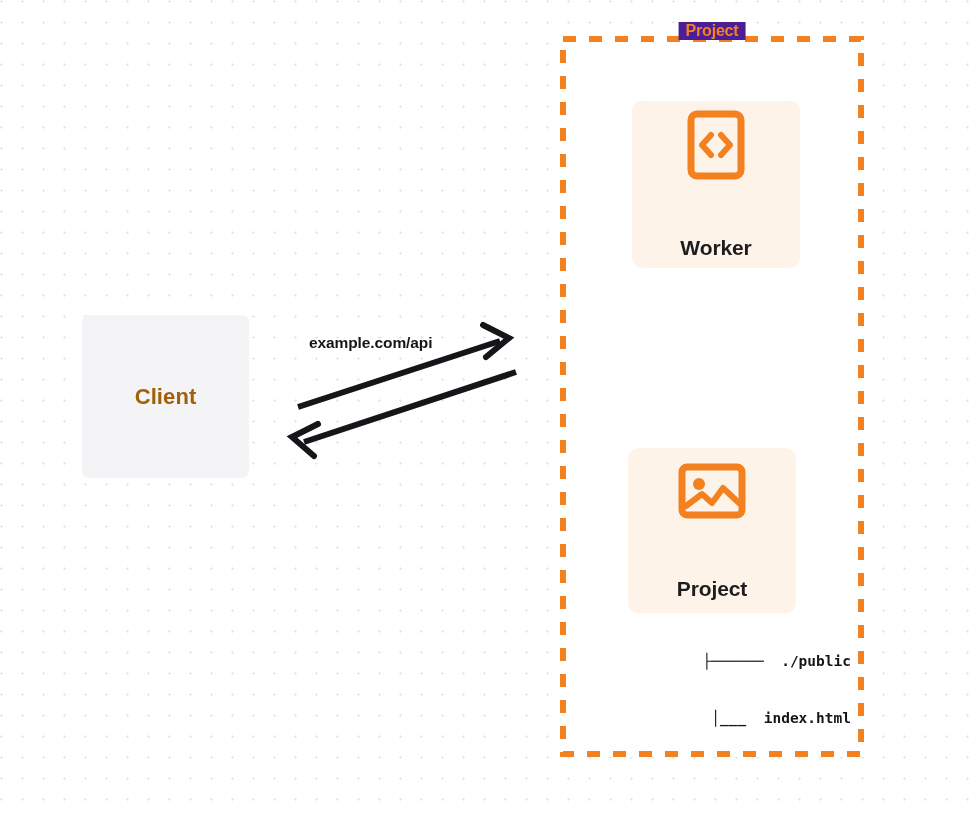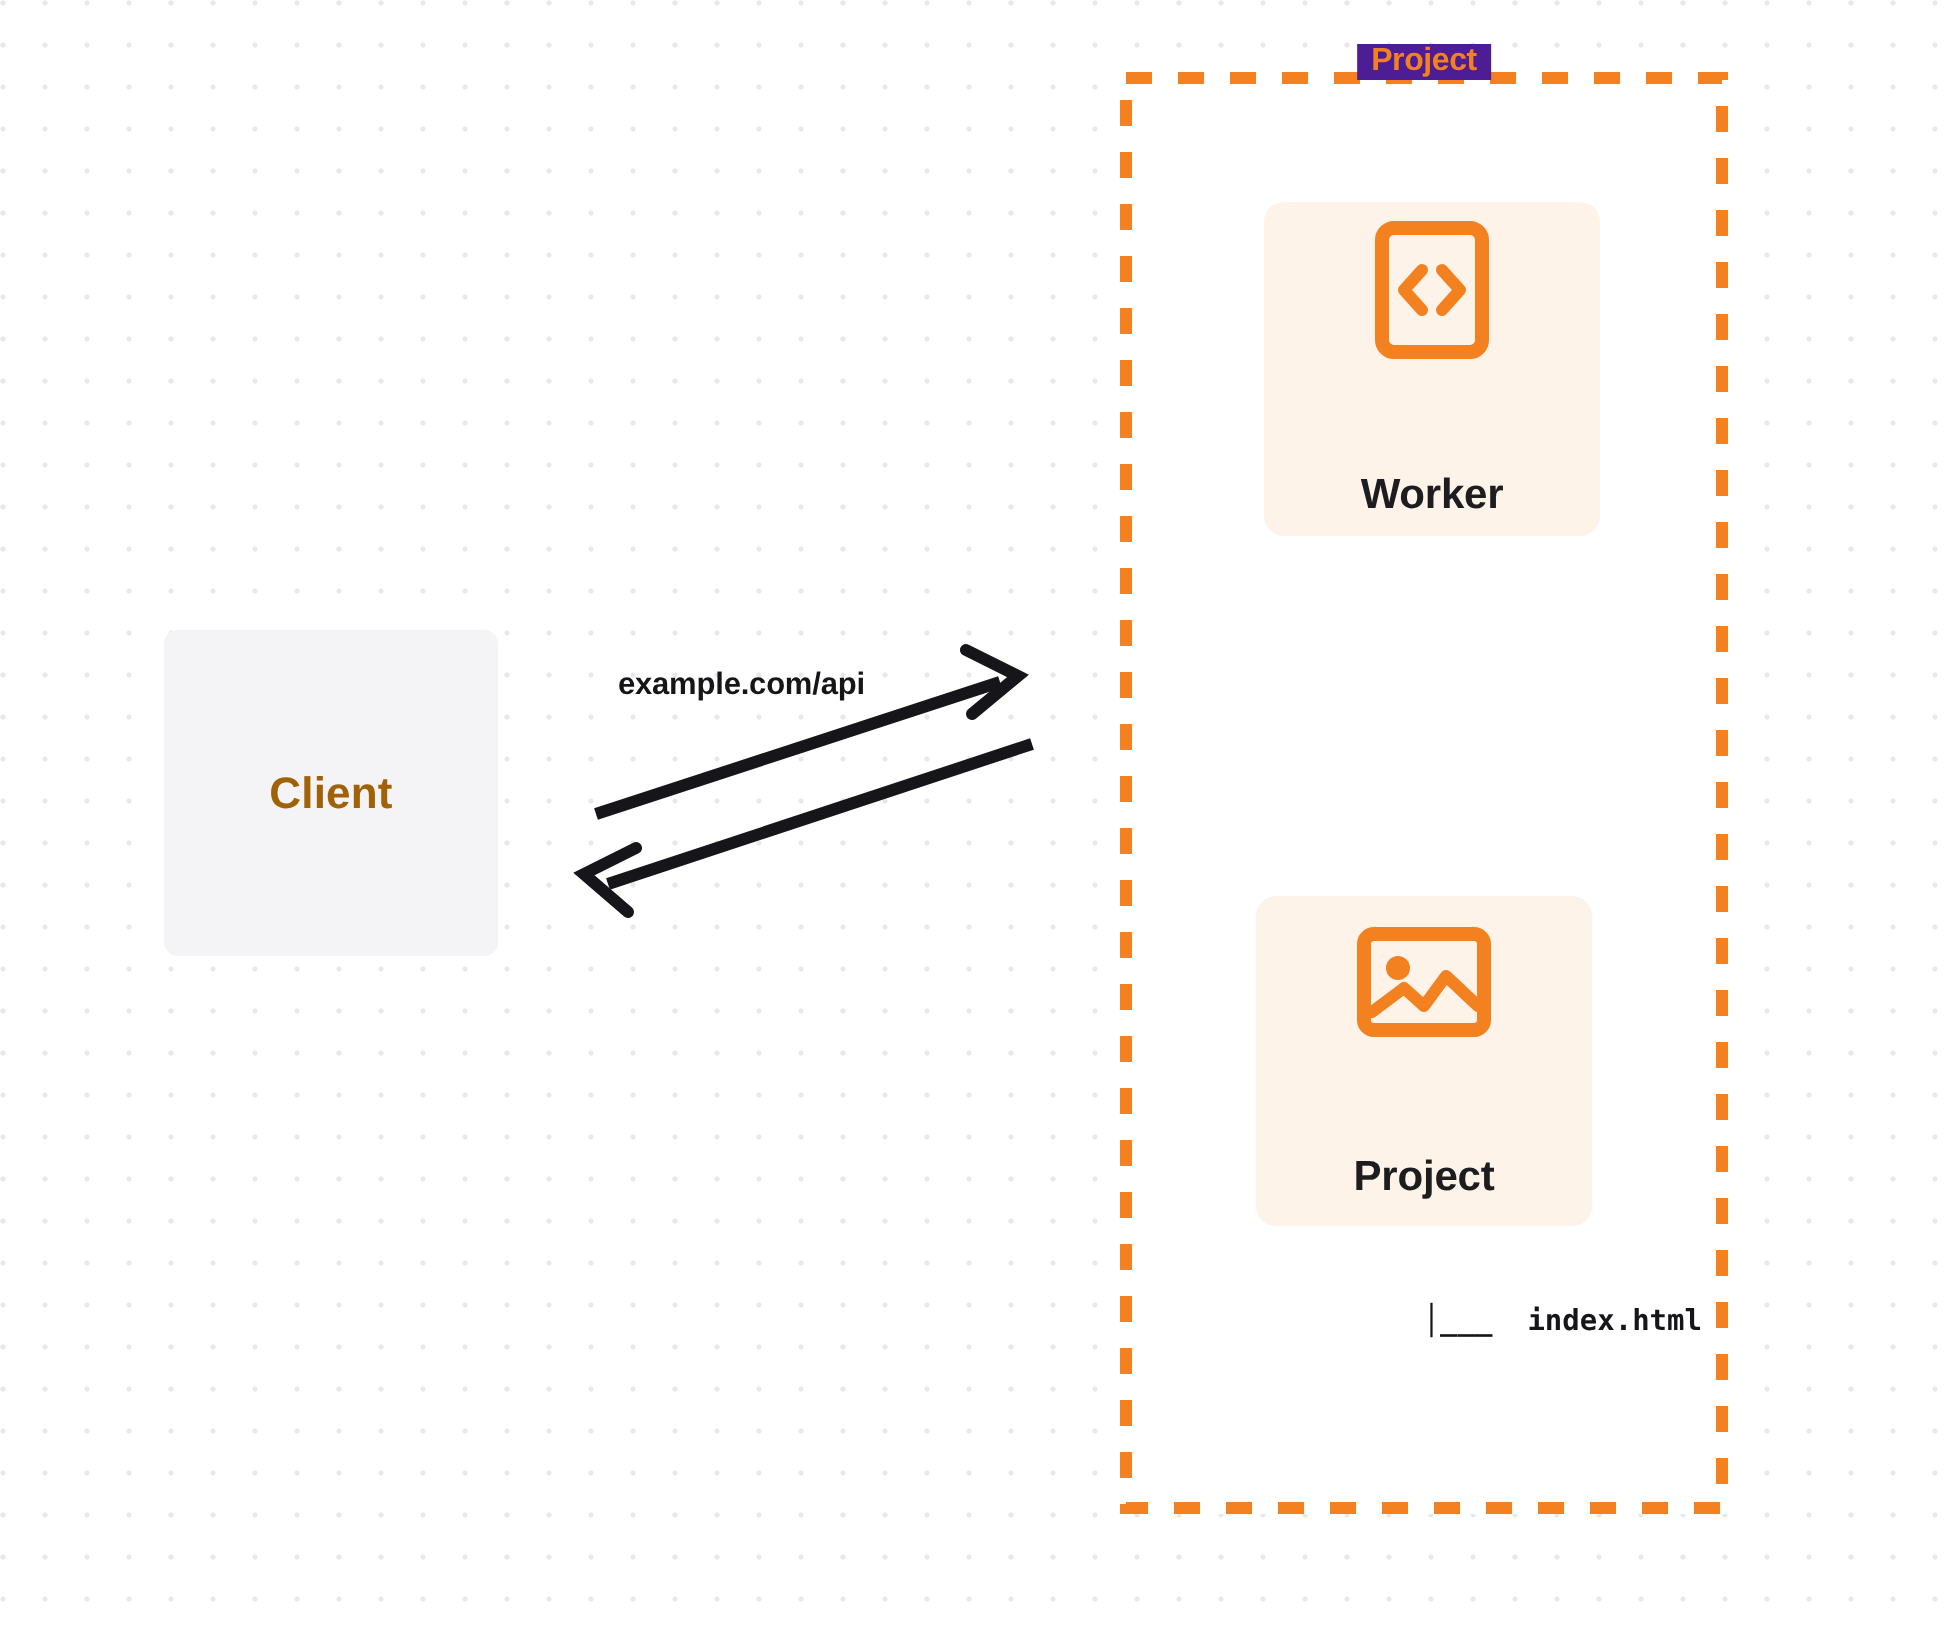--- a/index.html
+++ b/index.html
@@ -190,18 +190,19 @@
     <div id="assets-card" class="service-card">
       <svg class="service-icon" width="68" height="60" viewBox="0 0 68 60">
         <rect x="4" y="6" width="60" height="48" rx="5" ry="5" fill="none" stroke="#f48120" stroke-width="7"></rect>
         <circle cx="21" cy="23" r="6" fill="#f48120"></circle>
         <path d="M 8 45 L 24 33 L 34 42 L 45 27 L 61 42" fill="none" stroke="#f48120" stroke-width="6" stroke-linecap="round" stroke-linejoin="round"></path>
       </svg>
       <span class="service-label">Project</span>
     </div>
 
     <div id="file-tree">
+      <span class="tree-row">├──────  ./public</span>
       <span class="tree-row">│___  index.html</span>
       
     </div>
 
   </div>
 </div>
 
 </body></html>

